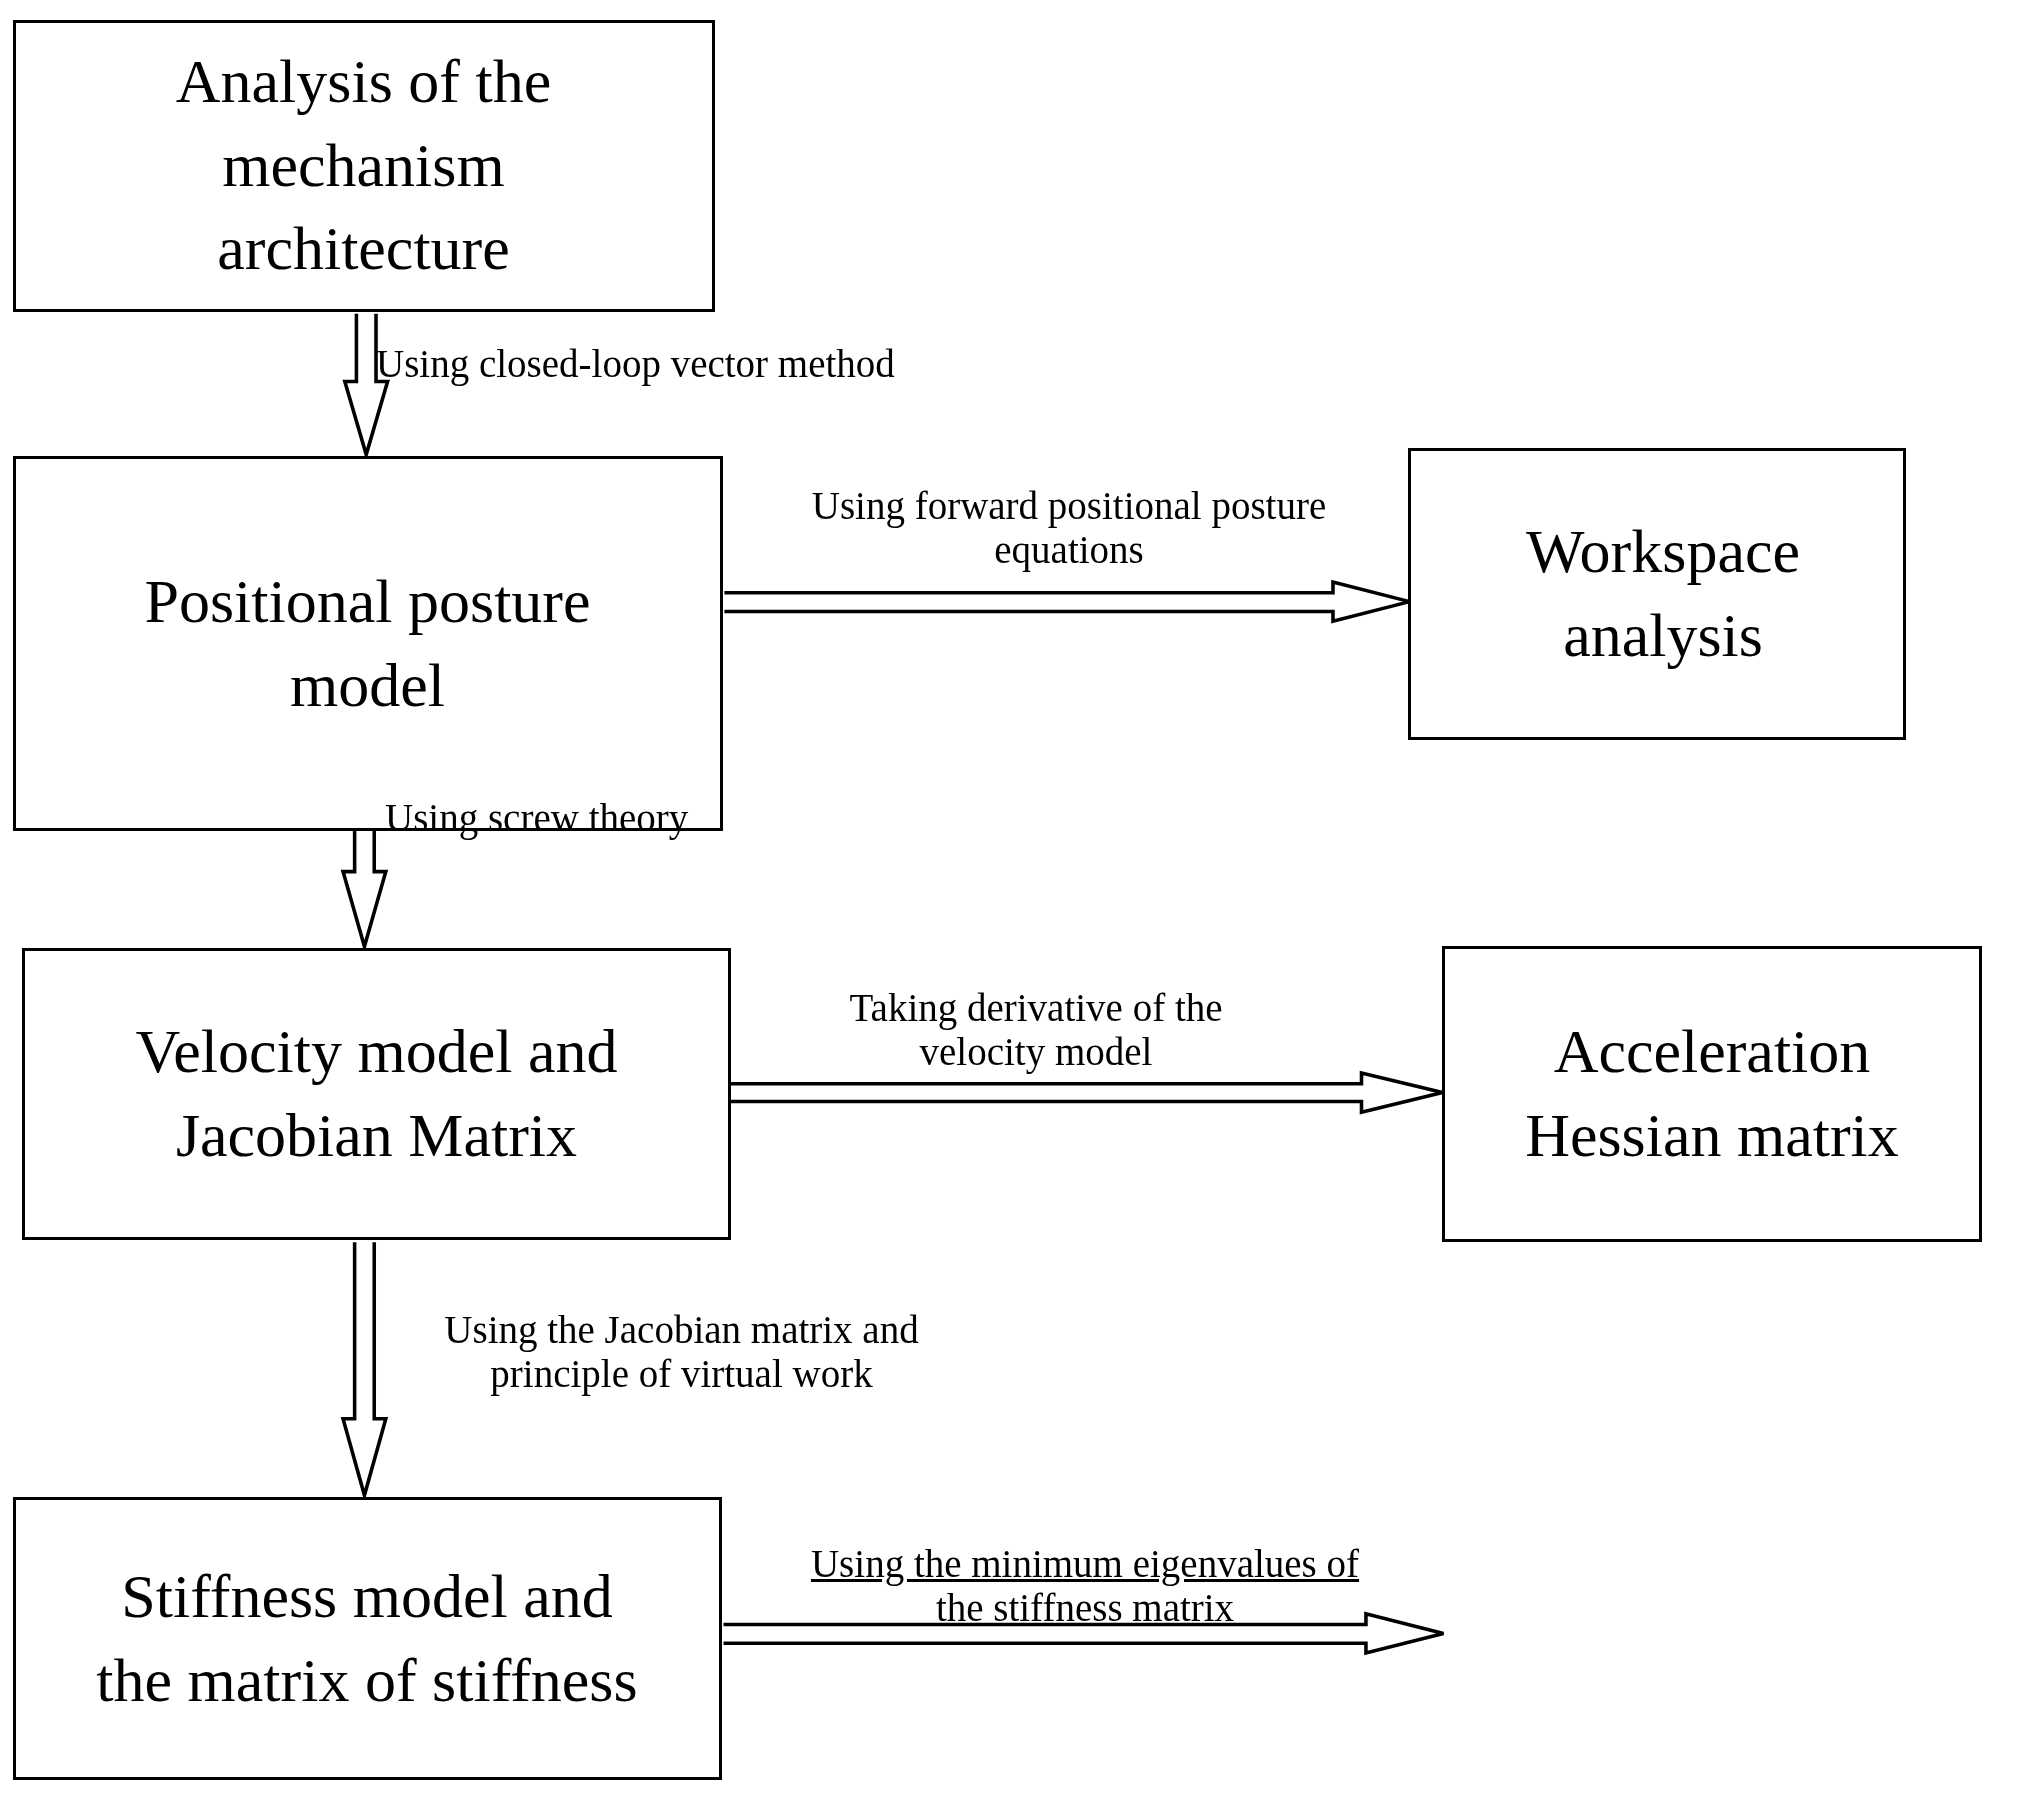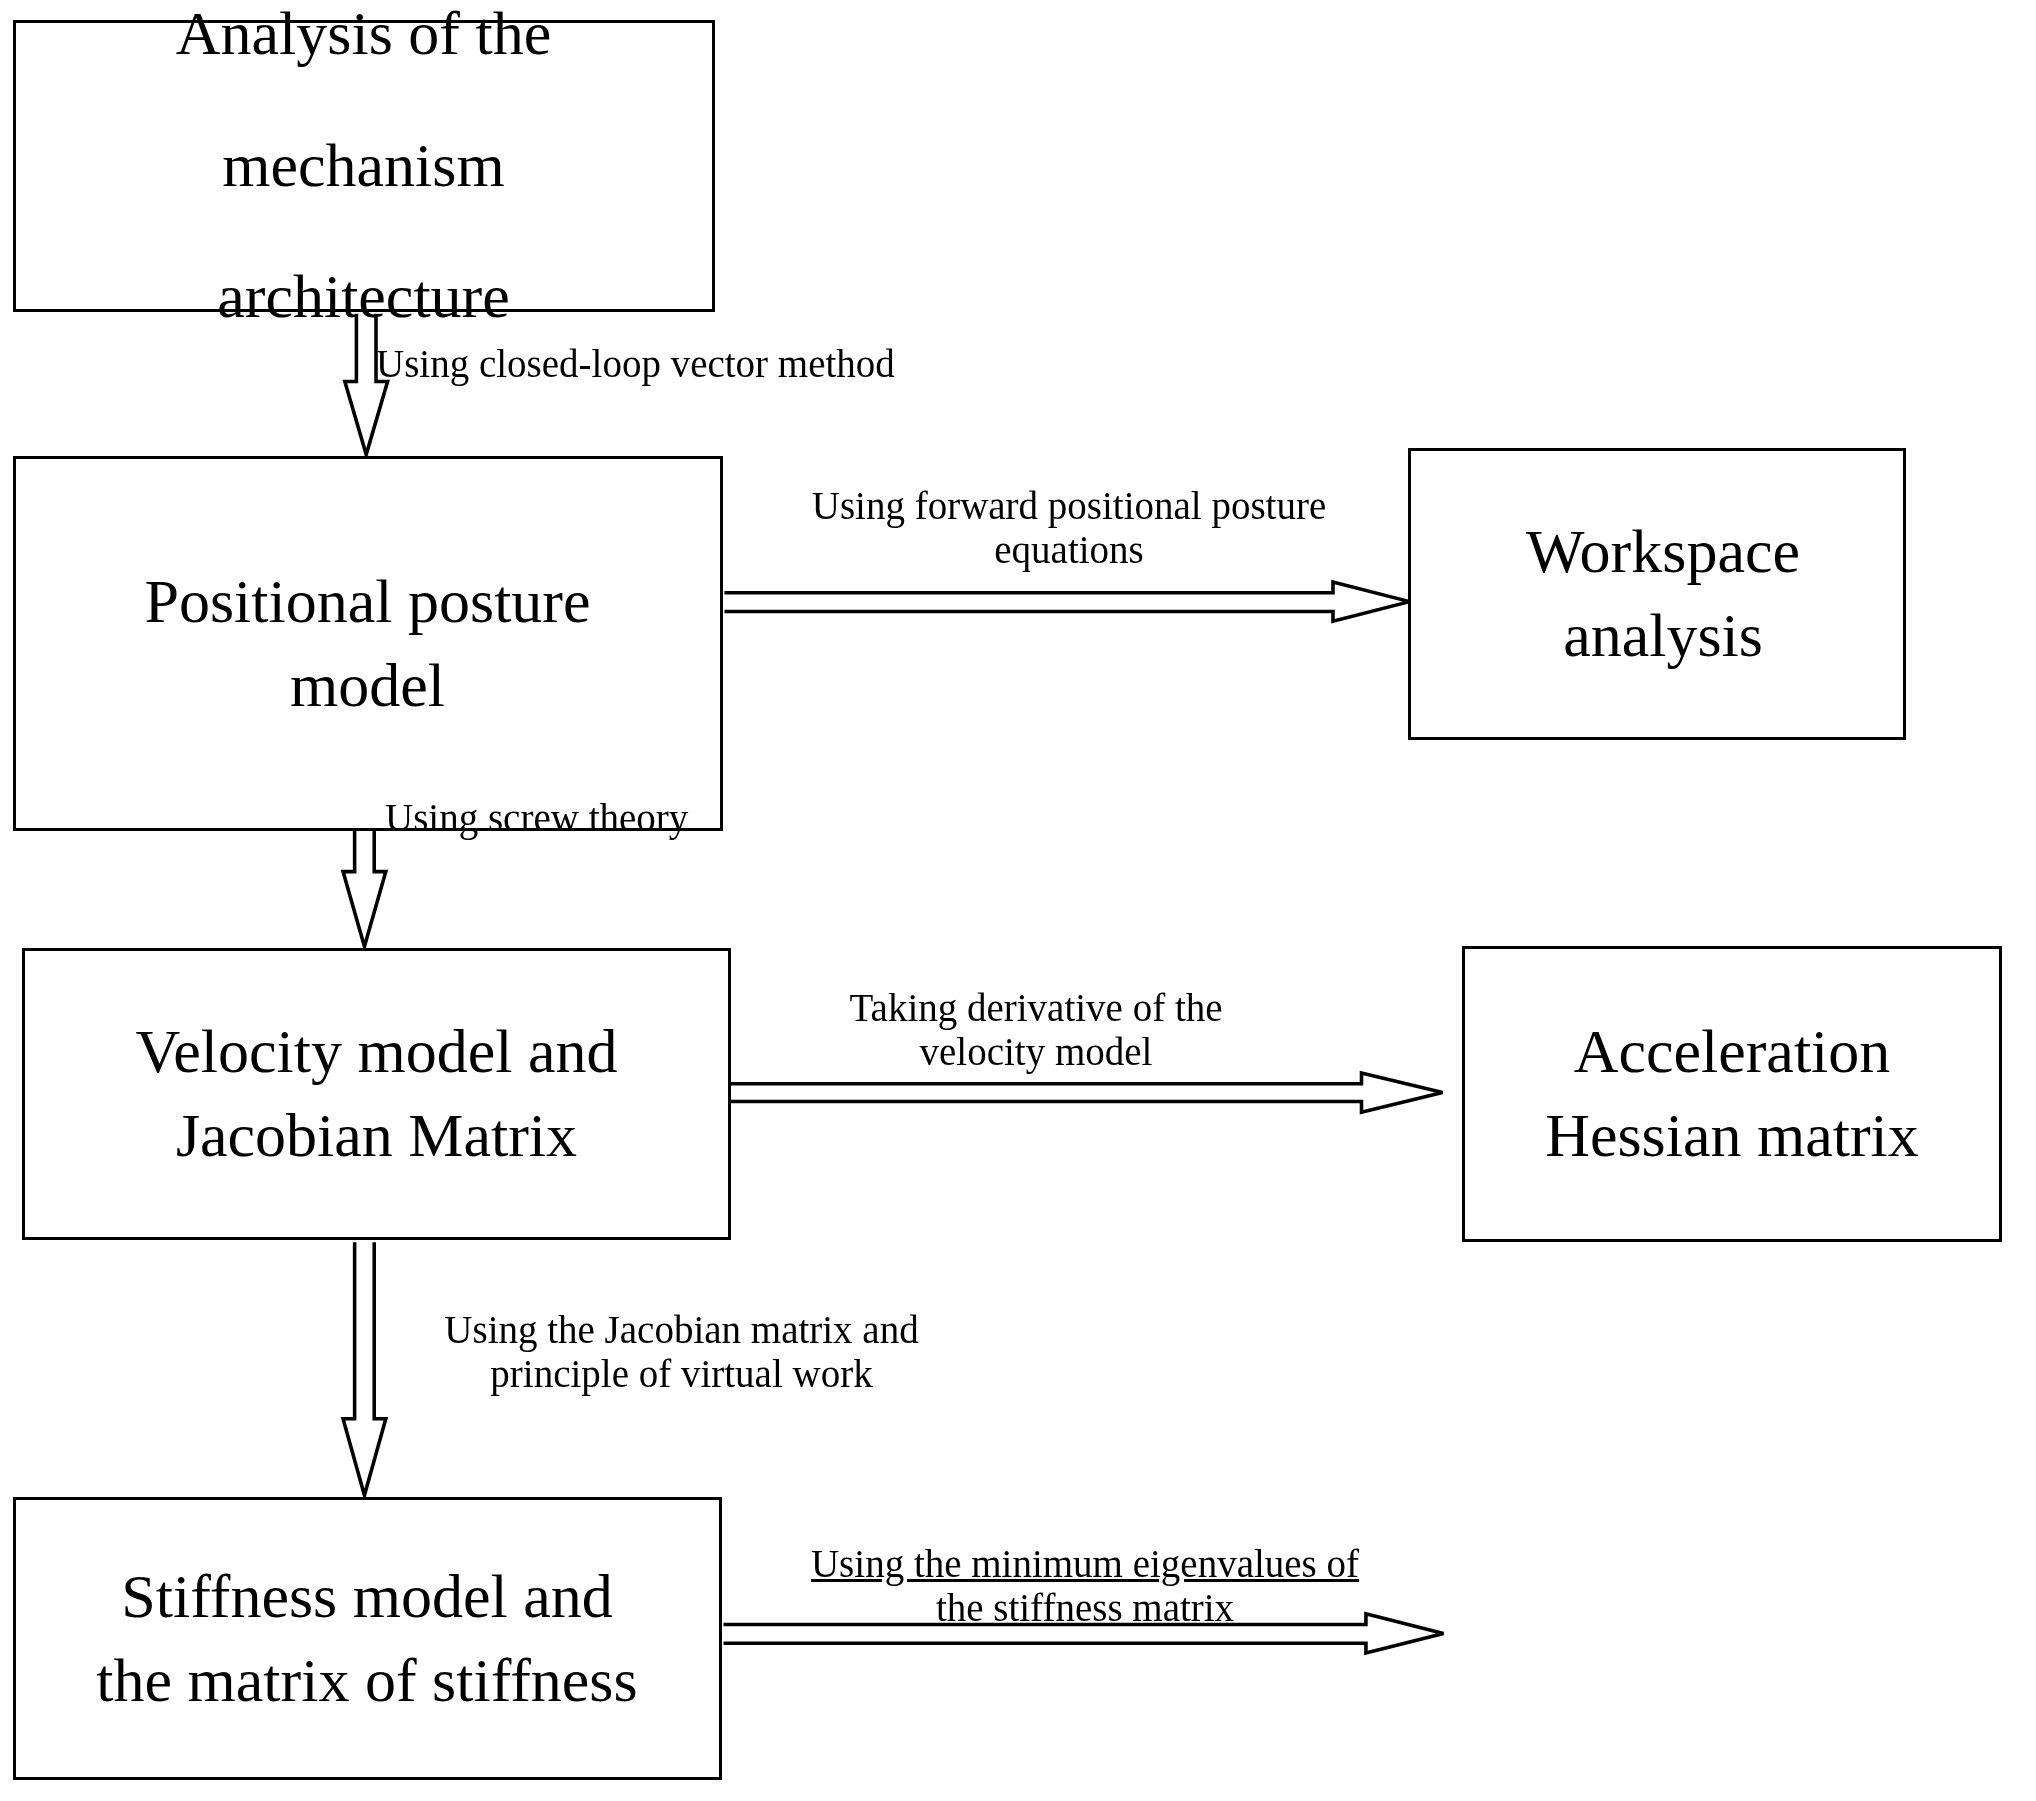--- a/index.html
+++ b/index.html
@@ -29,27 +29,27 @@
   .node .line { white-space: nowrap; }
   .arrow-label {
     position: absolute;
     font-size: 39px;
     line-height: 1.12;
   }
   .arrow-label .line { white-space: nowrap; }
   .arrow-label.centered { text-align: center; }
 
   
-  #box-analysis          { left: 12.5px;   top: 19.6px;   width: 702px; height: 292px; gap: 48px; }
+  #box-analysis          { left: 12.5px;   top: 19.6px;   width: 702px; height: 292px; }
   #box-positional        { left: 12.5px;   top: 456px;  width: 710px; height: 375px; }
   #box-velocity          { left: 22px;   top: 948px; width: 709px; height: 292px; }
   #box-stiffness-model   { left: 12.5px;   top: 1497px; width: 709px; height: 283px; }
   
   #box-workspace         { left: 1408px; top: 448px;  width: 498px; height: 292px; padding-left: 12px; }
-  #box-acceleration      { left: 1442px; top: 946px; width: 540px; height: 296px; margin-left: 20px; }
+  #box-acceleration      { left: 1442px; top: 946px; width: 540px; height: 296px; }
   #box-stiffness-analysis{ left: 1442px; top: 1497px; width: 560px; height: 283px; }
 
   
   #label-closed-loop       { left: 376px; top: 342px; }
   #label-forward-posture   { left: 757px; top: 484px;  width: 624px; }
   #label-screw-theory      { left: 385px; top: 796px; }
   #label-derivative        { left: 782px; top: 986px; width: 508px; }
   #label-jacobian-virtual  { left: 392px; top: 1308px; width: 579px; }
   #label-min-eigenvalues   { left: 766px; top: 1542px; width: 638px; text-decoration: underline; }
 </style>

